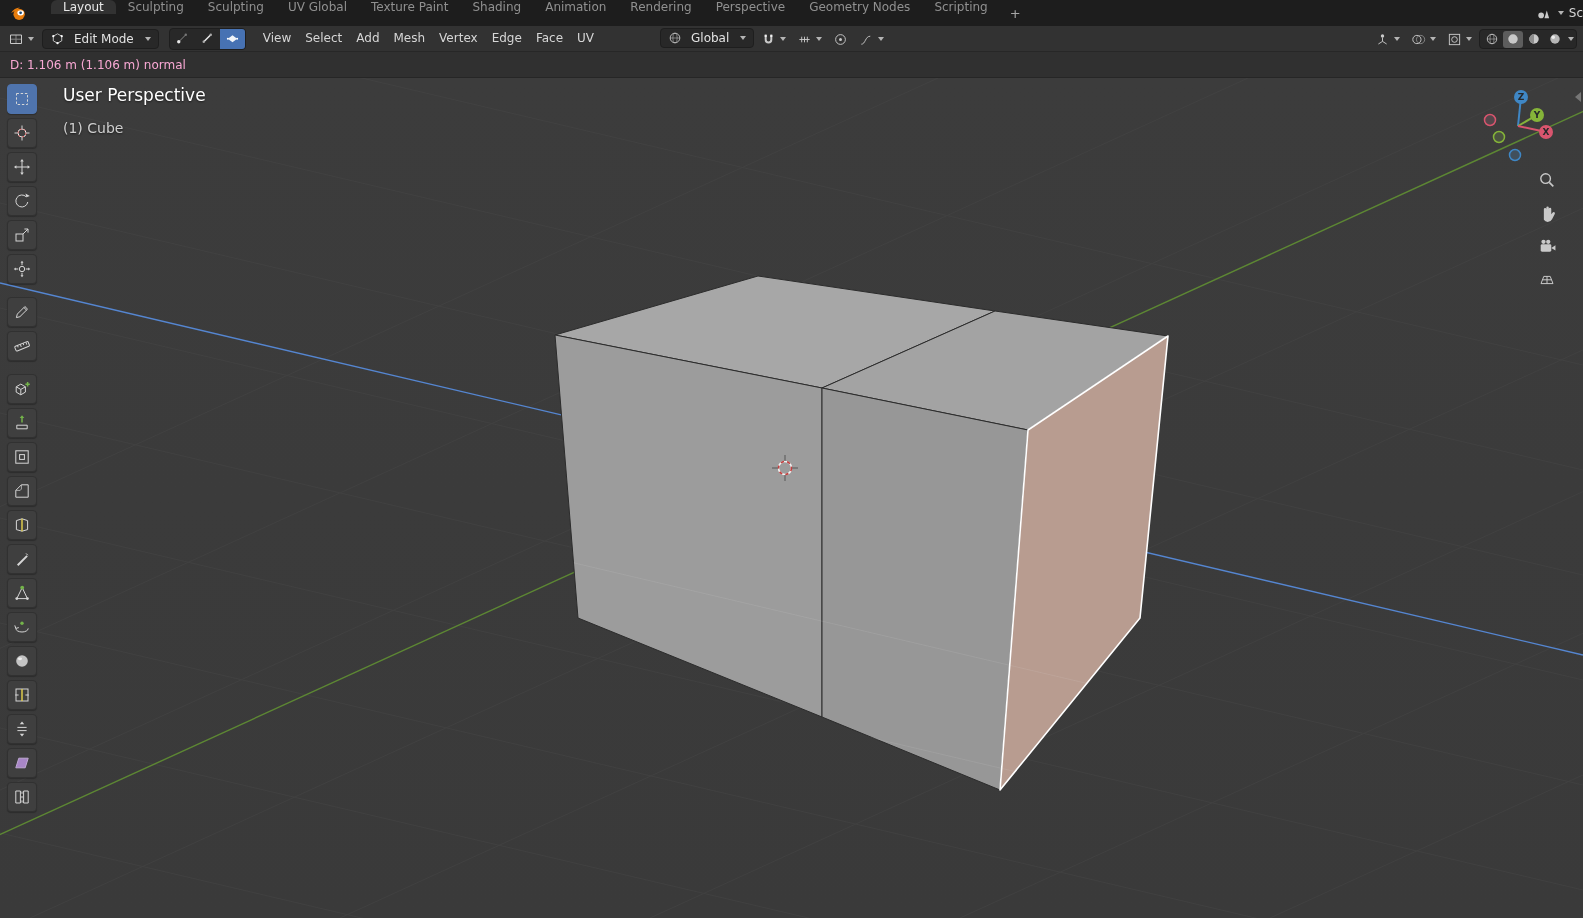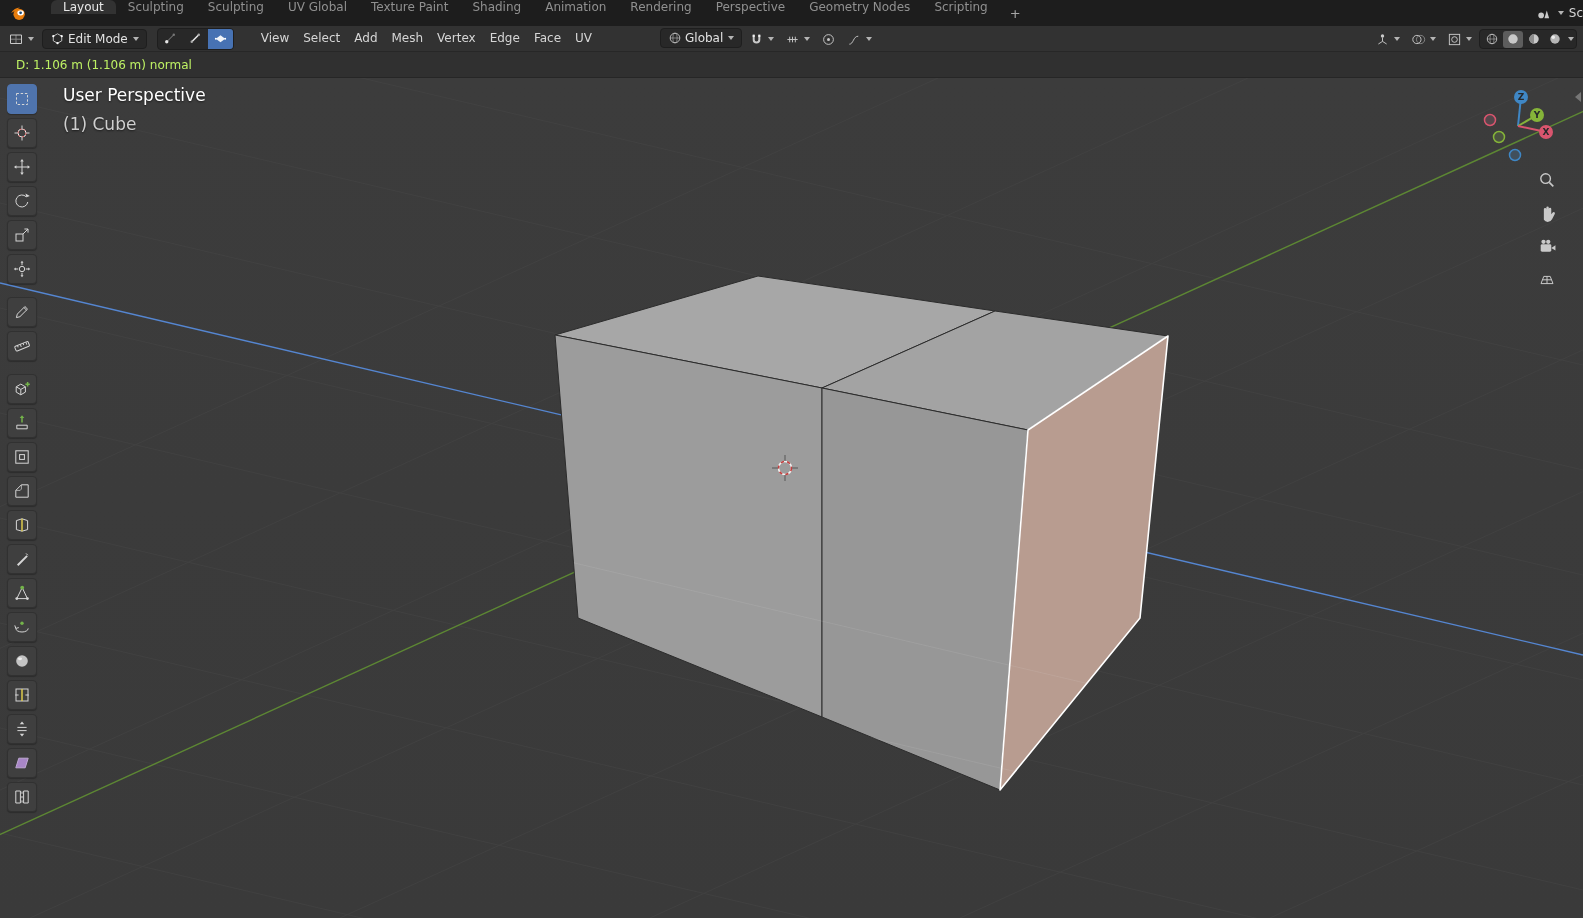--- a/index.html
+++ b/index.html
@@ -18,43 +18,43 @@
 .ws-add{display:flex;align-items:center;padding:0 10px;color:#a6a6a6;font-size:13px;cursor:pointer}
 .topbar-right{margin-left:auto;display:flex;align-items:center;gap:5px;padding-left:8px;
   overflow:hidden;white-space:nowrap;max-width:72px;color:#d6d6d6}
 
 .vp-header{position:absolute;left:0;top:26px;width:1583px;height:26px;background:#323232;
   border-bottom:1px solid #272727;display:flex;align-items:center;z-index:39}
 .hd-left{display:flex;align-items:center;height:100%;padding-left:4px}
 .iconbtn{display:flex;align-items:center;gap:2px;padding:0 4px;height:22px;border-radius:4px;cursor:pointer}
 .caret{width:0;height:0;border-left:3.5px solid transparent;border-right:3.5px solid transparent;
   border-top:4px solid #b4b4b4;margin-left:2px;flex:none}
-.dropdown{display:flex;align-items:center;gap:3px;background:#282828;border:1px solid #1e1e1e;
+.dropdown{display:flex;align-items:center;gap:9px;background:#282828;border:1px solid #1e1e1e;
   border-radius:4px;height:20px;padding:0 7px;margin-left:4px;color:#e2e2e2;cursor:pointer;white-space:nowrap}
 .selmode{display:flex;margin-left:10px;background:#282828;border:1px solid #1e1e1e;border-radius:4px;overflow:hidden}
 .selbtn{width:25px;height:20px;display:flex;align-items:center;justify-content:center;cursor:pointer}
 .selbtn.active{background:#4772b3}
-.vp-menus{display:flex;margin-left:20px}
+.vp-menus{display:flex;margin-left:10px}
 .vp-menu{padding:0 7px;line-height:25px;color:#d6d6d6;border-radius:4px;cursor:pointer;white-space:nowrap}
 .center-cluster{position:absolute;left:660px;top:2px;height:22px;display:flex;align-items:flex-start;gap:3px}
 .right-cluster{position:absolute;right:6px;top:2px;height:22px;display:flex;align-items:center;gap:3px}
 .seg{display:flex;align-items:center;background:#282828;border:1px solid #1e1e1e;border-radius:4px;height:20px;padding:0 2px;gap:1px}
 .seg .iconbtn{height:17px;padding:0 3px;border-radius:3px}
 .seg .iconbtn.active{background:#5d5d5d}
 
 .tool-header{position:absolute;left:0;top:52px;width:1583px;height:26px;background:#303030;
   border-bottom:1px solid #262626;display:flex;align-items:center;z-index:38}
-.status-text{padding-left:16px;color:#bef264}
+.status-text{padding-left:10px;color:#f9a8d4}
 
 .viewport{position:absolute;left:0;top:78px;width:1583px;height:840px;overflow:hidden;
   background:linear-gradient(#3c3c3c,#3a3a3a)}
 .scene{position:absolute;left:0;top:0}
 .vp-overlay-text{position:absolute;left:63px;top:7px;pointer-events:none}
 .vp-overlay-text .l1{color:#ffffff;font-size:17px;text-shadow:0 1px 2px rgba(0,0,0,.55)}
-.vp-overlay-text .l2{color:#cfcfcf;font-size:17px;margin-top:9px;text-shadow:0 1px 2px rgba(0,0,0,.55)}
+.vp-overlay-text .l2{color:#cfcfcf;font-size:14px;margin-top:15px;text-shadow:0 1px 2px rgba(0,0,0,.55)}
 .toolbar{position:absolute;left:7px;top:6px;display:flex;flex-direction:column;gap:4px}
 .tool{width:30px;height:30px;background:#3f3f3f;border:1px solid #313131;border-radius:4px;
   display:flex;align-items:center;justify-content:center;cursor:pointer;box-shadow:0 1px 1px rgba(0,0,0,.25)}
 .tool.active{background:#4f74ad;border-color:#4f74ad}
 .tool.gap{margin-top:9px}
 .gizmo{position:absolute;left:1480px;top:8px}
 .gizmo text{font-size:9px;font-weight:bold;fill:#26282b;text-anchor:middle}
 .nav-btns{position:absolute;right:23px;top:89px;display:flex;flex-direction:column;gap:7px;align-items:center}
 .navbtn{width:26px;height:26px;border-radius:13px;display:flex;align-items:center;justify-content:center;cursor:pointer}
 .npanel-arrow{position:absolute;right:2px;top:14px;width:0;height:0;border-top:5px solid transparent;

